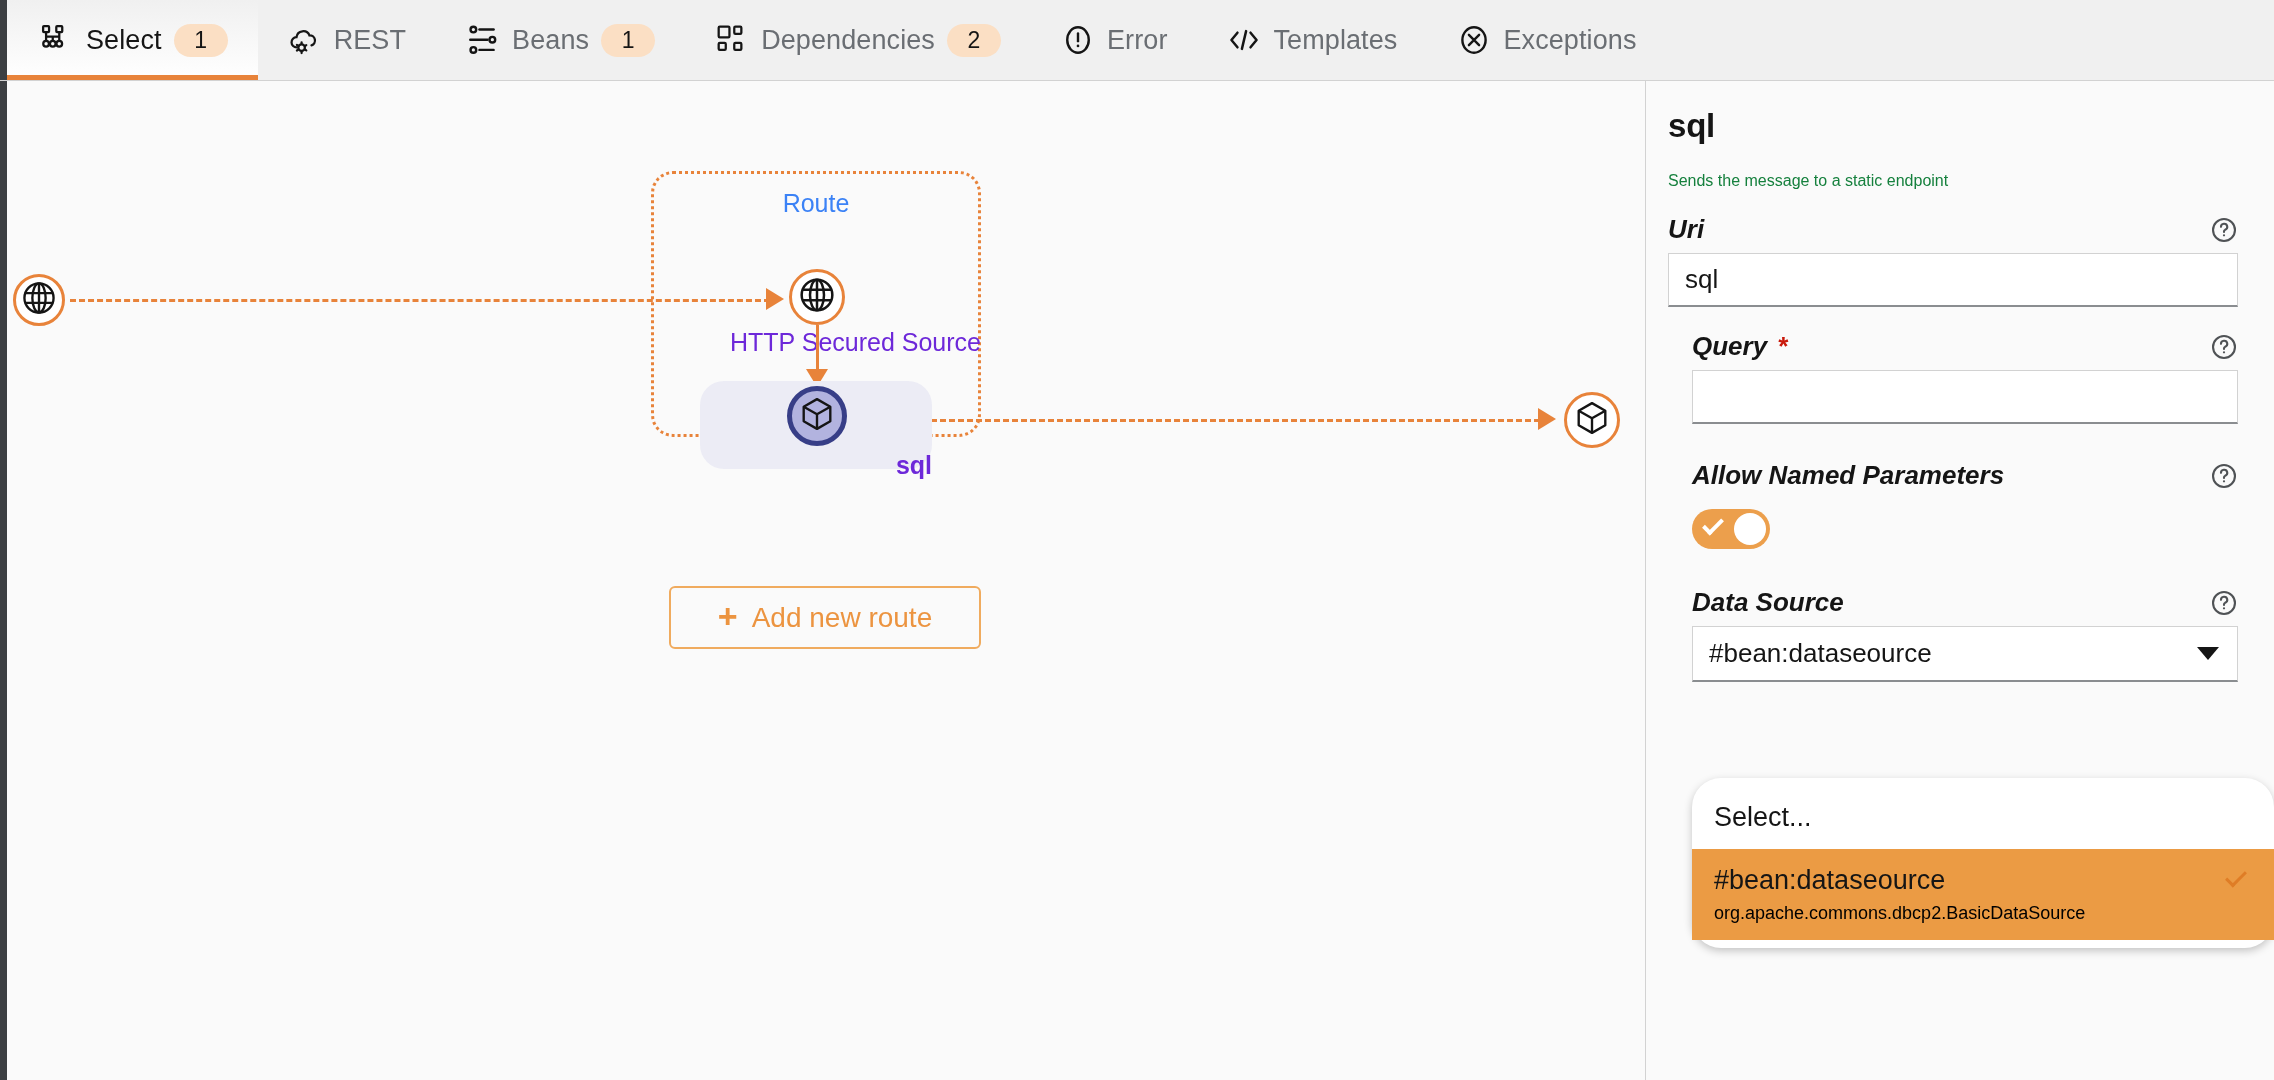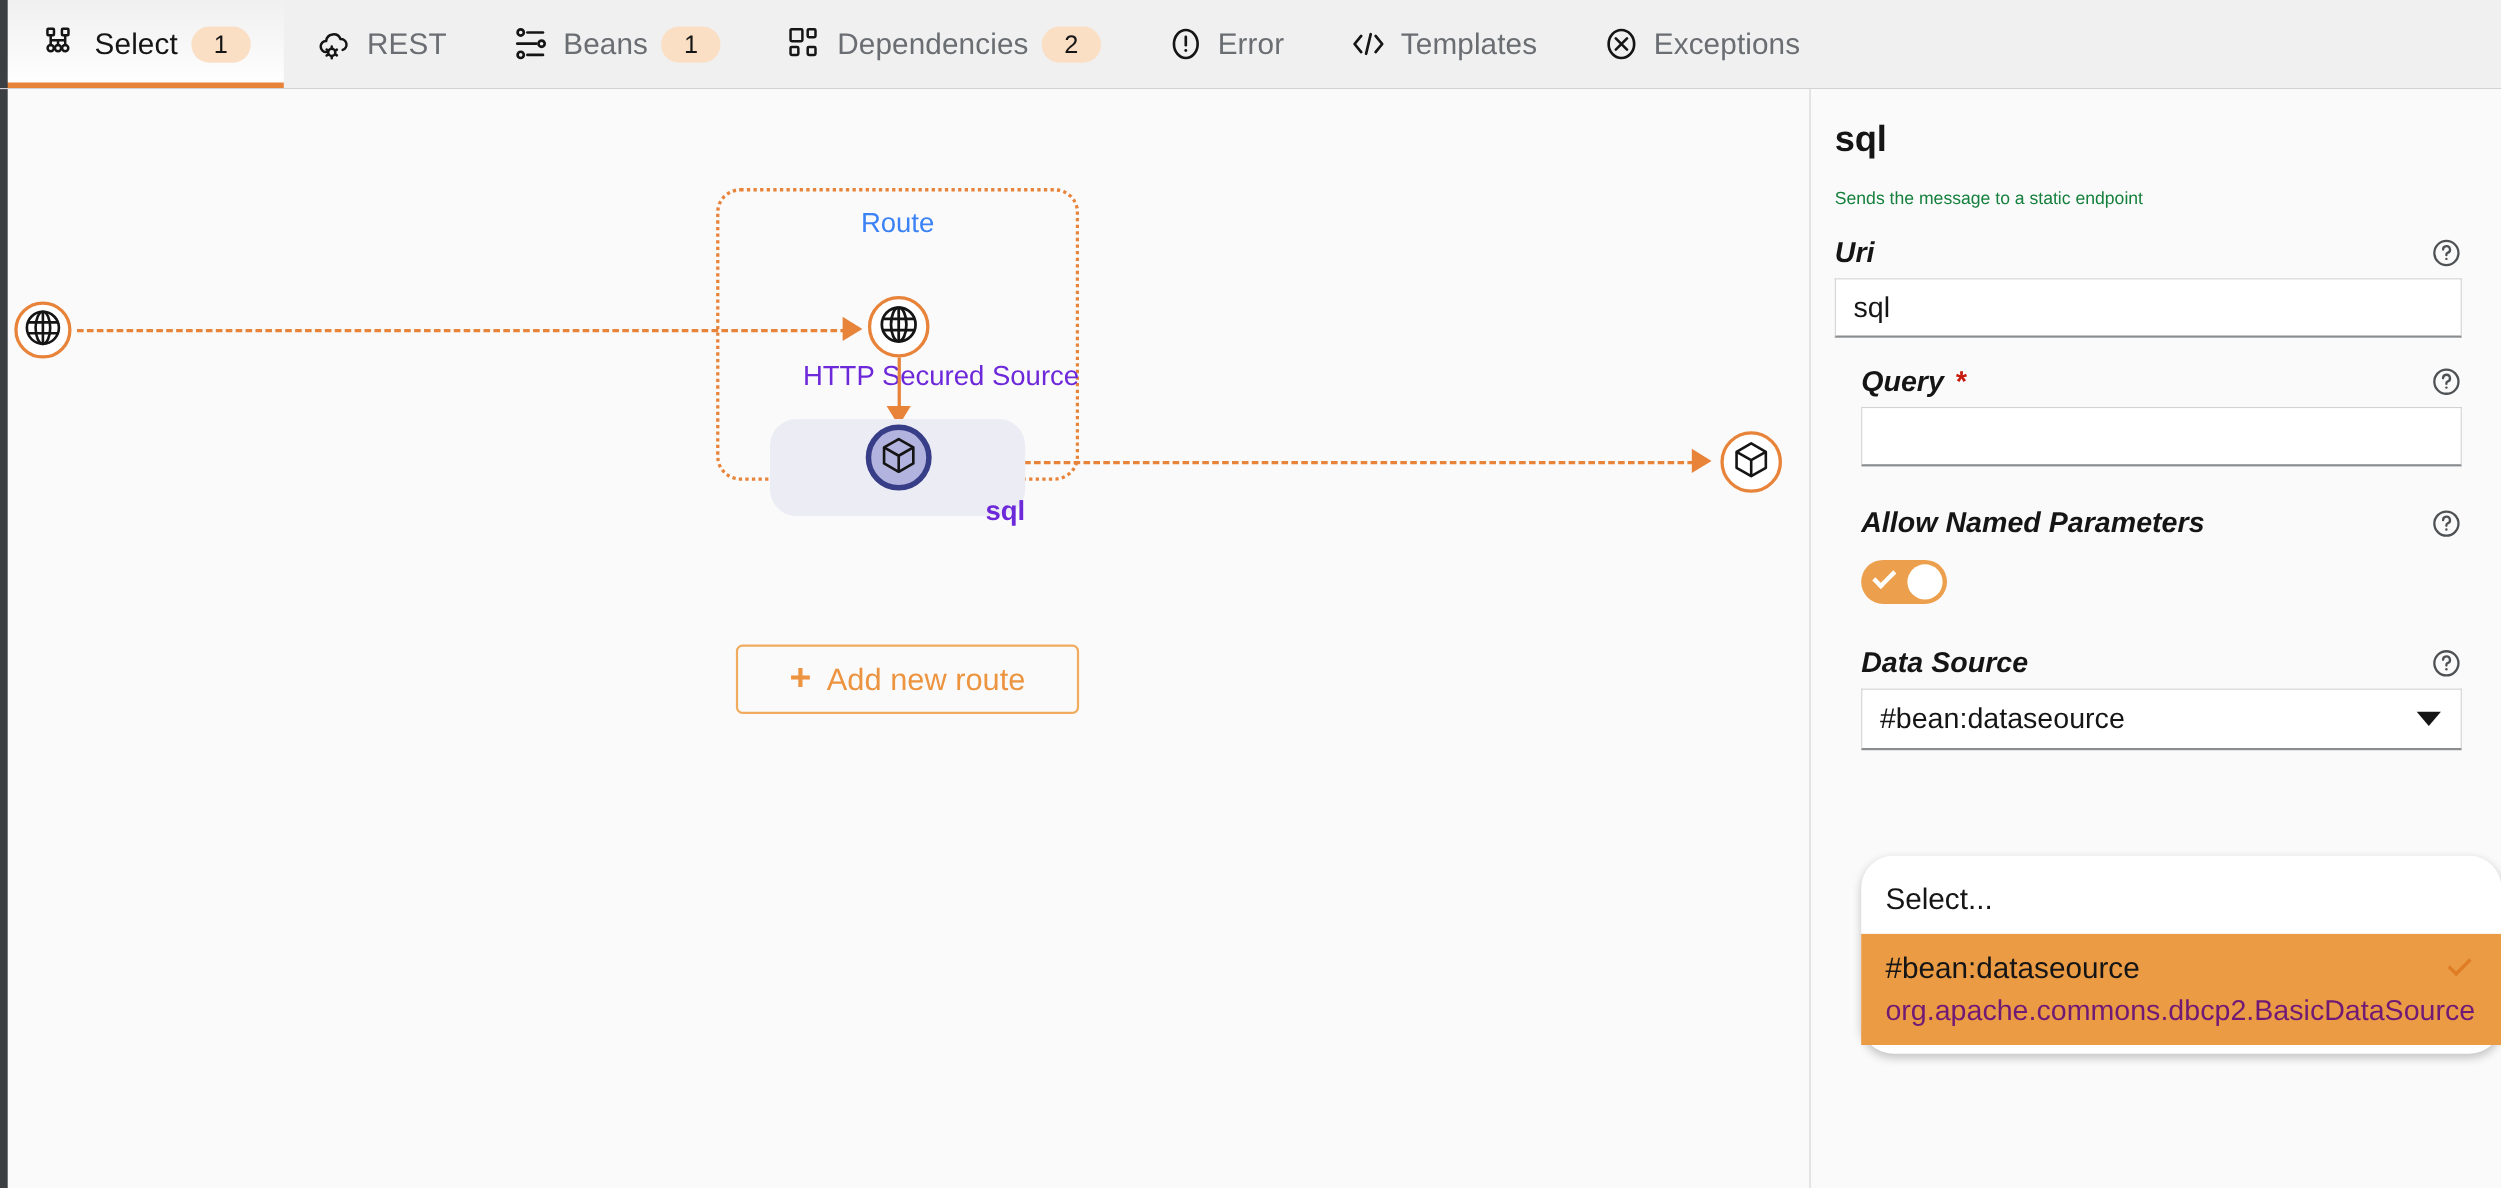--- a/index.html
+++ b/index.html
@@ -387,22 +387,22 @@
     font-size: 27px;
     color: #151515;
     cursor: pointer;
     position: relative;
   }
   .dd-item.selected {
     background: #eb9b44;
   }
   .dd-sub {
     display: block;
-    font-size: 26px;
-    color: #701a75;
+    font-size: 18px;
+    color: #000000;
     margin-top: 7px;
   }
   .dd-check {
     position: absolute;
     right: 28px;
     top: 22px;
     width: 20px; height: 11px;
     border-left: 3px solid #df7d26;
     border-bottom: 3px solid #df7d26;
     transform: rotate(-45deg);

